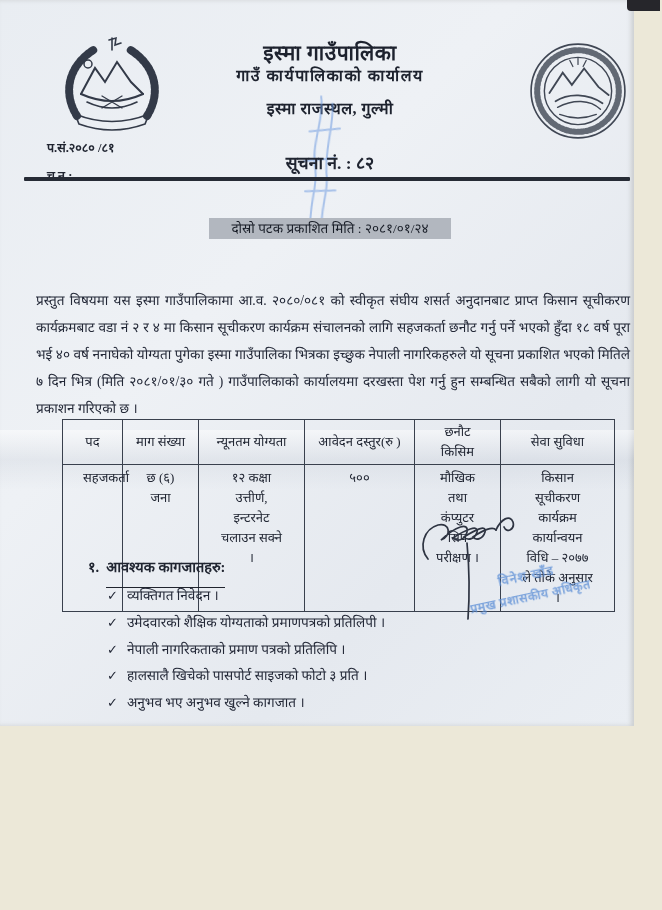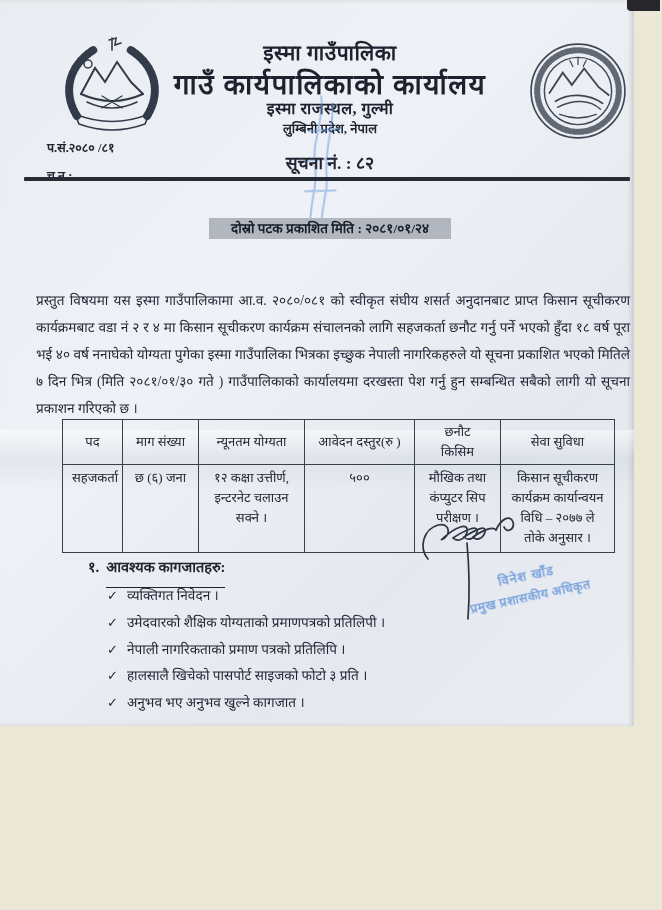--- a/index.html
+++ b/index.html
@@ -20,44 +20,44 @@
     position:absolute; pointer-events:none;
     background:linear-gradient(to bottom, rgba(255,255,255,.5), rgba(160,170,185,.14), rgba(255,255,255,0));
   }
   #corner-mark {
     position:absolute; left:627px; top:0; width:33px; height:11px;
     background:#26262b; border-radius:0 0 0 4px;
   }
   
   .hline { left:26px; width:608px; text-align:center; font-weight:bold; color:#1d222e; }
   #h-muni   { top:38px;  font-size:21px; letter-spacing:.5px; }
-  #h-office { top:64px;  font-size:28px; letter-spacing:1.5px; }
+  #h-office { top:64px;  font-size:16px; letter-spacing:1.5px; }
   #h-addr   { top:97px;  font-size:16px; letter-spacing:.5px; }
   #h-prov   { top:119px; font-size:13px; }
   
   #ref-no   { left:47px; top:139px; font-size:12.5px; font-weight:bold; }
   #disp-no  { left:47px; top:167px; font-size:12.5px; font-weight:bold; }
   #notice-no{ left:26px; top:150px; width:608px; text-align:center; font-size:17.5px; font-weight:bold; }
   #rule { left:24px; top:177px; width:606px; height:4px; background:#262b35; border-radius:1px; }
   
   #pub-line-wrap { left:26px; top:218px; width:608px; text-align:center; }
   #pub-line { display:inline-block; background:#b2b7bf; color:#171c26; padding:1px 22px 2px;
-              font-size:13.5px; font-weight:bold; }
+              font-size:13.5px; font-weight:normal; }
   #subject { left:26px; top:252px; width:608px; text-align:center; font-size:14.5px; font-weight:bold; }
   
   #body-par {
     left:36px; top:287px; width:594px; font-size:13.6px; line-height:27px;
     text-align:justify; color:#232837;
   }
   #body-par b { font-weight:normal; }
   
   #vtable-wrap { left:62px; top:419px; width:552px; }
   table { border-collapse:collapse; width:100%; table-layout:fixed; }
   th,td { border:1.4px solid #39404d; font-size:13px; line-height:20px;
-          text-align:center; padding:3px 9px; font-weight:normal; color:#222734; }
+          text-align:center; padding:3px 20px; font-weight:normal; color:#222734; }
   th { height:26px; vertical-align:middle; padding:2px 13px; }
   td { vertical-align:top; height:88px; }
   
   #docs-heading { left:88px; top:556px; font-size:14.5px; font-weight:bold; }
   #docs-heading .und { border-bottom:1.6px solid #20242e; padding-bottom:12px; margin-left:7px; }
   #checklist { left:107px; top:583px; list-style:none; }
   #checklist li { font-size:13.6px; line-height:26.8px; color:#232837; }
   #checklist .chk { font-family:"DejaVu Sans",sans-serif; font-weight:bold; margin-right:9px; font-size:13px; }
   #contact-note { left:58px; top:724px; font-size:13.8px; font-style:italic; font-weight:600; color:#1f2430; }
   
@@ -101,21 +101,20 @@
         <path d="M28,60 C40,52 60,52 74,62" stroke-width="1.8"></path>
         <path d="M30,66 C45,58 62,58 72,68" stroke-width="1.4"></path>
         <path d="M32,73 Q50,80 68,73" stroke-width="1.3"></path>
         <path d="M50,18 L50,24 M42,20 L45,26 M58,20 L55,26" stroke-width="1.2"></path>
       </g>
     </svg>
 
     <div class="abs hline" id="h-muni">इस्मा गाउँपालिका</div>
     <div class="abs hline" id="h-office">गाउँ कार्यपालिकाको कार्यालय</div>
     <div class="abs hline" id="h-addr">इस्मा राजस्थल, गुल्मी</div>
-    <div class="abs hline" id="h-prov">लुम्बिनी प्रदेश, नेपाल</div>
 
     <svg class="abs" id="faint-stamp" width="54" height="145" viewBox="0 0 54 145">
       <g stroke="#6f9be0" fill="none" stroke-width="2" stroke-linecap="round">
         <path d="M18,4 C24,28 12,52 20,78 C24,95 16,118 22,140"></path>
         <path d="M30,10 C34,34 26,58 32,84 C35,100 28,120 33,138"></path>
         <path d="M10,40 L40,34 M8,70 L38,64 M12,100 L42,96"></path>
       </g>
     </svg>
 
     <div class="abs" id="ref-no">प.सं.२०८० /८१</div>

